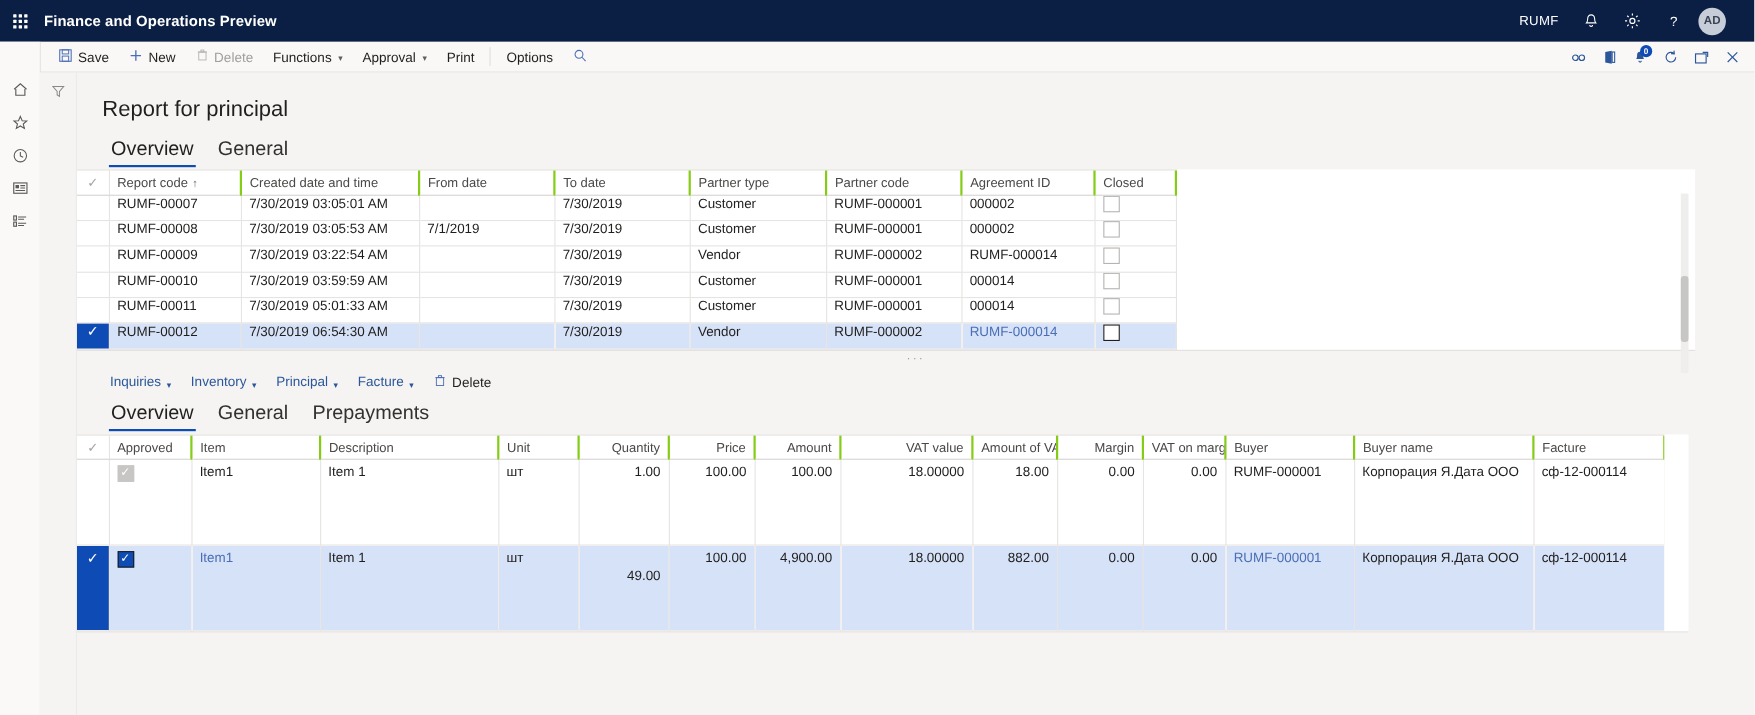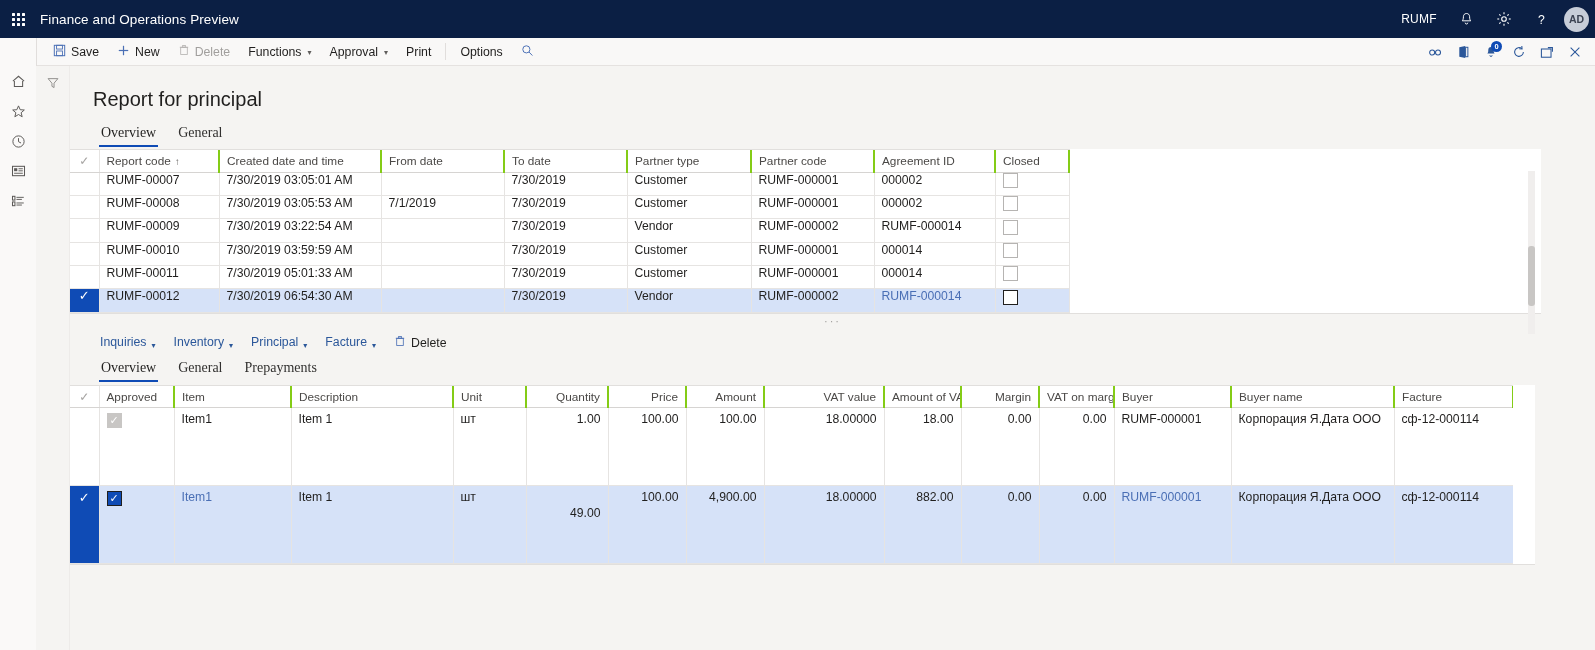--- a/index.html
+++ b/index.html
@@ -17,29 +17,29 @@
   .topbar {
     height: 38px; background: #0b1f44; display: flex; align-items: center;
     color: #ffffff; position: relative;
   }
   .waffle {
     width: 36px; height: 38px; display:flex; align-items:center; justify-content:center;
     cursor: pointer;
   }
   .waffle-grid { display:grid; grid-template-columns: repeat(3, 3px); grid-template-rows: repeat(3, 3px); gap:2px; }
   .waffle-grid i { display:block; width:3px; height:3px; background:#fff; border-radius:0.5px; }
-  .app-title { font-size: 13.5px; font-weight: normal; margin-left: 4px; letter-spacing: .1px; }
+  .app-title { font-size: 13.5px; font-weight: bold; margin-left: 4px; letter-spacing: .1px; }
   .searchbox {
     position:absolute; left: 621px; top: 7px; width: 374px; height: 24px;
     background: #22355c; display:flex; align-items:center; padding-left: 10px;
     cursor: text;
   }
   .searchbox .mag { margin-right: 7px; }
   .searchbox .ph { font-size: 12.2px; color:#e8eaf0; }
-  .topright { position:absolute; right: 4px; top:0; height:38px; display:flex; align-items:center; gap: 0px; }
+  .topright { position:absolute; right: 24px; top:0; height:38px; display:flex; align-items:center; gap: 0px; }
   .topright > div { height: 38px; display:flex; align-items:center; justify-content:center; padding: 0 11px; cursor:pointer; }
   .company { font-size: 12px; letter-spacing:.3px; }
   .avatar {
     width:25px;height:25px;border-radius:50%;background:#c7cdd8;color:#3b4252;
     font-size:10.5px; display:flex;align-items:center;justify-content:center; font-weight:600;
     margin-left:4px;
   }
 
   
   .actionpane {
@@ -82,21 +82,21 @@
     position:absolute; left:36px; top:66px; width:34px; height:584px;
     background:#f5f4f2; border-right:1px solid #edebe9;
   }
   .filterrail .fi { margin-top:10px; display:flex; justify-content:center; cursor:pointer; }
 
   
   .content { position:absolute; left:70px; top:66px; right:0; bottom:0; background:#f5f4f2; overflow:hidden; }
   .page-title { font-size:20px; color:#201f1e; padding: 22px 0 0 23px; font-weight:400; }
 
   .tabstrip { display:flex; padding-left:23px; margin-top:12px; gap:6px; }
-  .tab { font-size:14px; color:#323130; padding: 2px 8px 6px 8px; cursor:pointer; position:relative;font-family:Liberation Serif, serif; }
+  .tab { font-size:18px; color:#323130; padding: 2px 8px 6px 8px; cursor:pointer; position:relative; }
   .tab.active { color:#201f1e; }
   .tab.active::after {
     content:""; position:absolute; left:6px; right:6px; bottom:0; height:2px; background:#0f4bb5;
   }
 
   
   .gridwrap { background:#ffffff; border:1px solid #e1dfdd; border-left:none; border-right:none;}
   .grid { width:100%; border-collapse:collapse; table-layout:fixed; font-size:12.2px; color:#201f1e; }
   .grid th {
     font-weight:400; color:#4a4846; text-align:left; height:22px; padding:0 7px;

